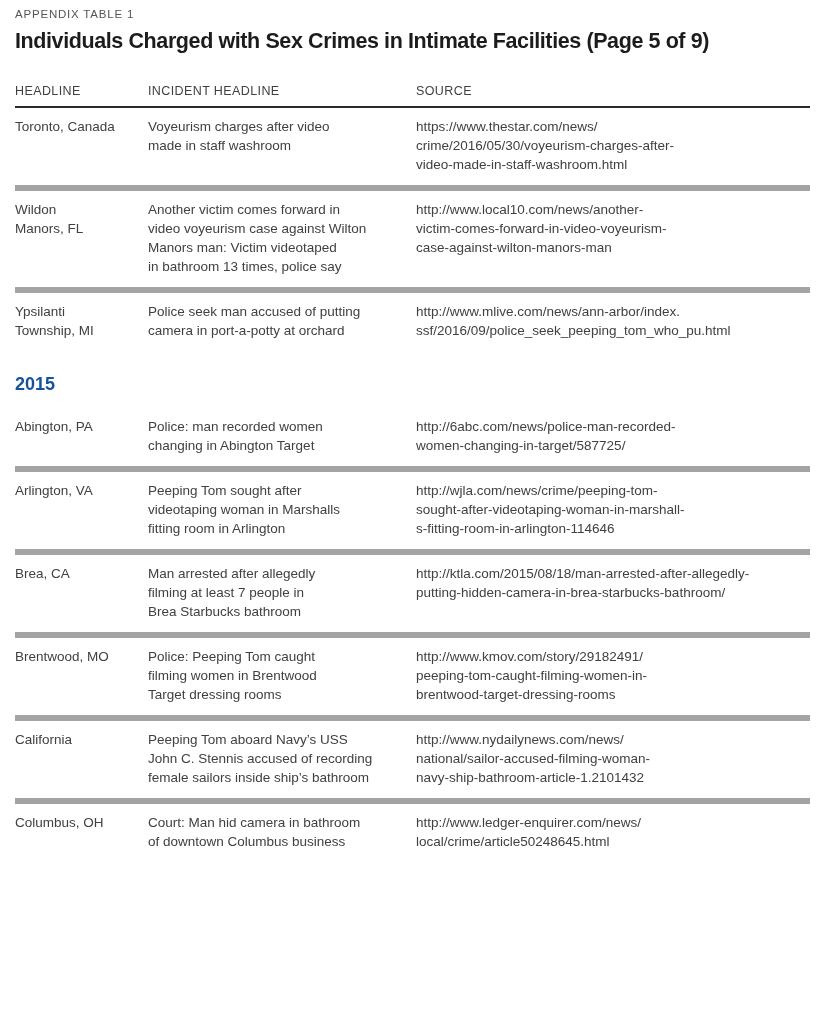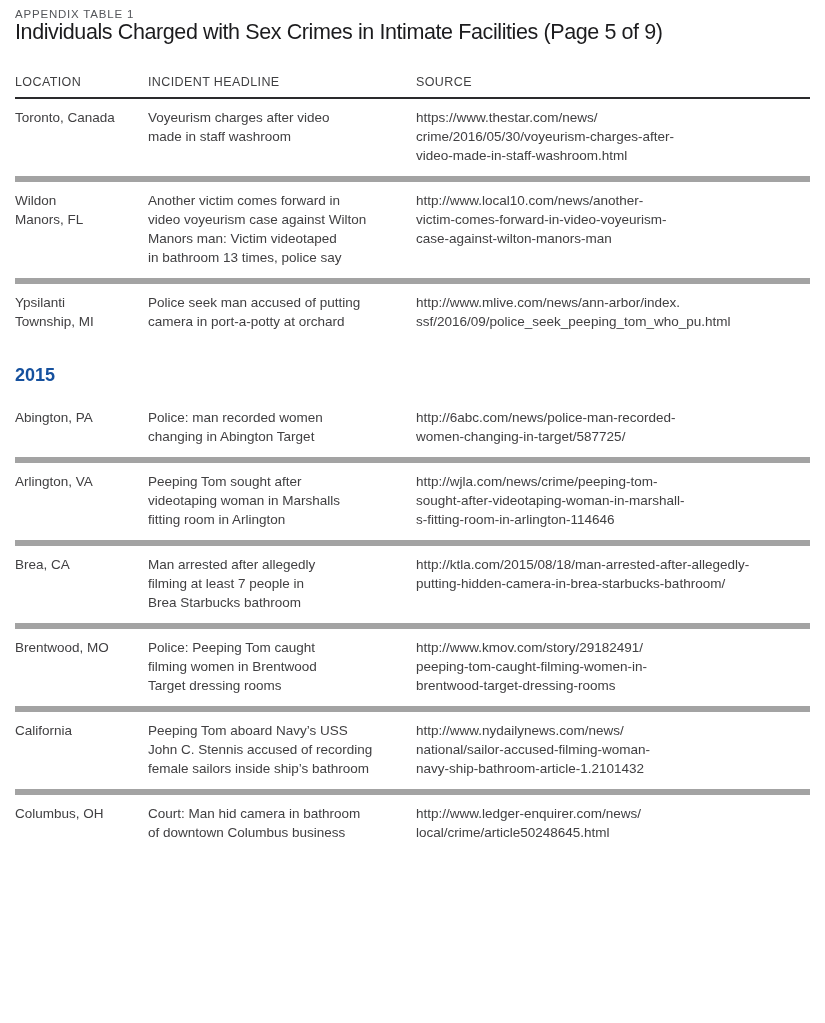--- a/index.html
+++ b/index.html
@@ -12,24 +12,25 @@
   .page {
     width: 825px;
     min-height: 1023px;
     background: #ffffff;
     padding: 8px 15px 6px 15px;
   }
   .appendix-label {
     font-size: 11.5px;
     letter-spacing: 0.8px;
     color: #54565a;
+    margin-bottom: 9px;
   }
   .page-title {
     font-size: 21.5px;
-    font-weight: 400;
+    font-weight: 700;
     letter-spacing: -0.4px;
     color: #1c1c1e;
     margin-bottom: 30px;
     white-space: nowrap;
   }
   table {
     width: 795px;
     border-collapse: collapse;
     table-layout: fixed;
   }
@@ -73,21 +74,21 @@
   <h1 class="page-title">Individuals Charged with Sex Crimes in Intimate Facilities (Page 5 of 9)</h1>
 
   <table>
     <colgroup>
         <col class="c-loc">
         <col class="c-head">
         <col class="c-src">
       </colgroup>
     <thead>
       <tr>
-        <th>LOCATION</th>
+        <th>HEADLINE</th>
         <th>INCIDENT HEADLINE</th>
         <th>SOURCE</th>
       </tr>
     </thead>
     <tbody>
       <tr>
         <td>Toronto, Canada</td>
         <td>Voyeurism charges after video
 made in staff washroom</td>
         <td>https://www.thestar.com/news/

